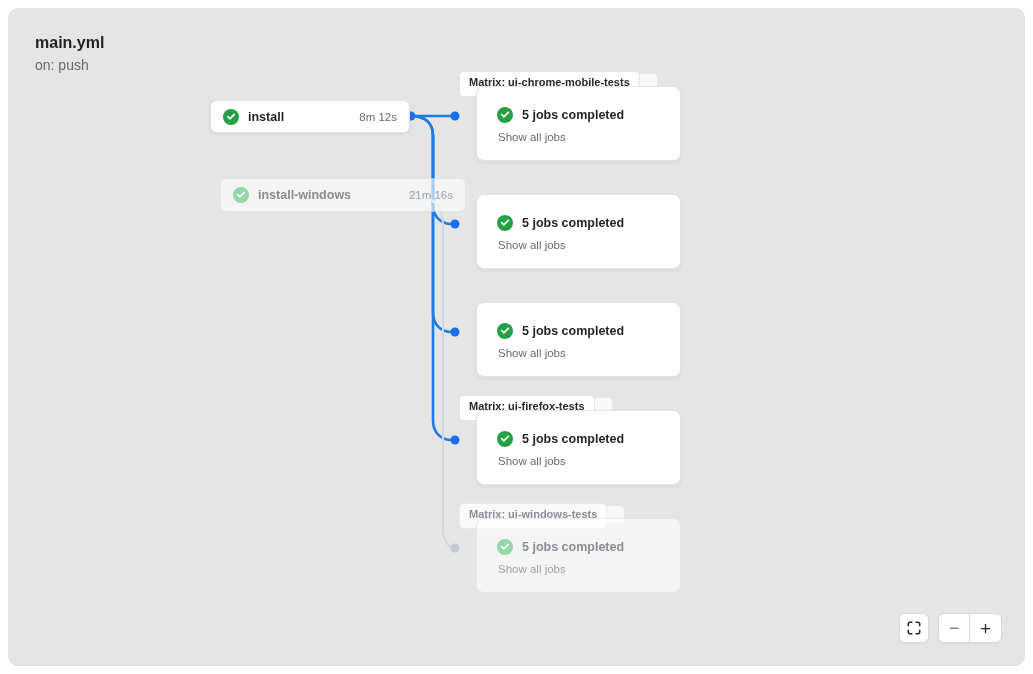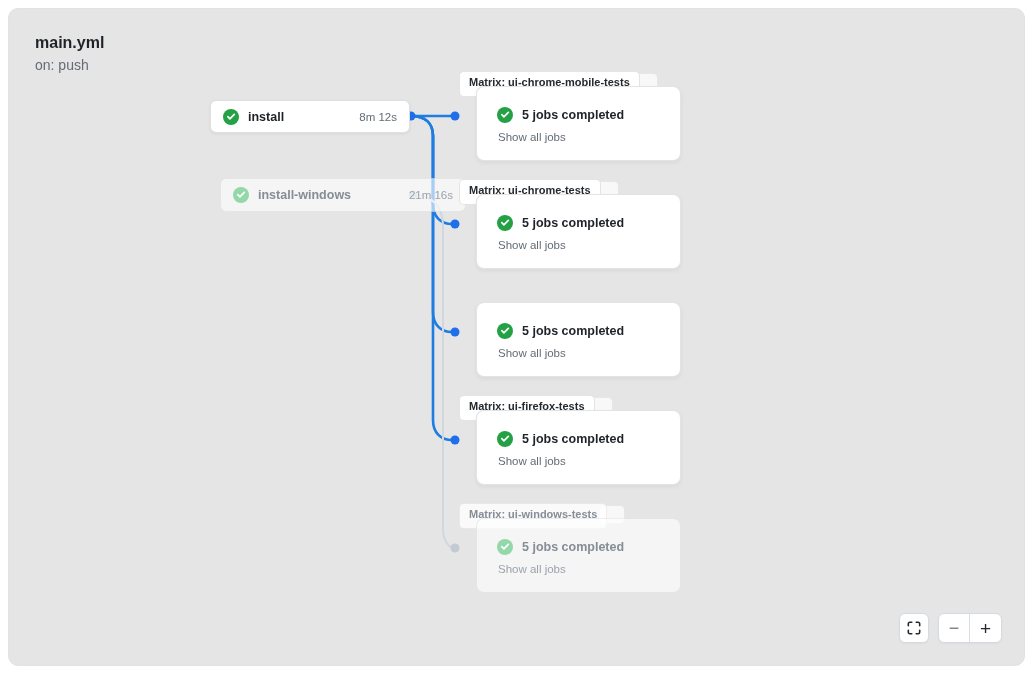--- a/index.html
+++ b/index.html
@@ -153,24 +153,20 @@
             <path d="M11.3 5.4 6.9 9.8 4.8 7.7" stroke="#ffffff" stroke-width="1.7" fill="none" stroke-linecap="round" stroke-linejoin="round"></path>
           </svg>
       </span>
       <span class="summary-label">5 jobs completed</span>
     </div>
     <div class="show-all">Show all jobs</div>
   </div>
 </div>
 
 <div class="matrix-group" style="left:455px;top:194px;">
-  <div class="matrix-tabwrap">
-    <div class="matrix-tab">Matrix: ui-chrome-tests</div>
-    <div class="matrix-ghost-tab"></div>
-  </div>
   <div class="matrix-card">
     <div class="summary-row">
       <span class="check-icon">
         <svg width="16" height="16" viewBox="0 0 16 16">
             <circle cx="8" cy="8" r="8" fill="currentColor"></circle>
             <path d="M11.3 5.4 6.9 9.8 4.8 7.7" stroke="#ffffff" stroke-width="1.7" fill="none" stroke-linecap="round" stroke-linejoin="round"></path>
           </svg>
       </span>
       <span class="summary-label">5 jobs completed</span>
     </div>

